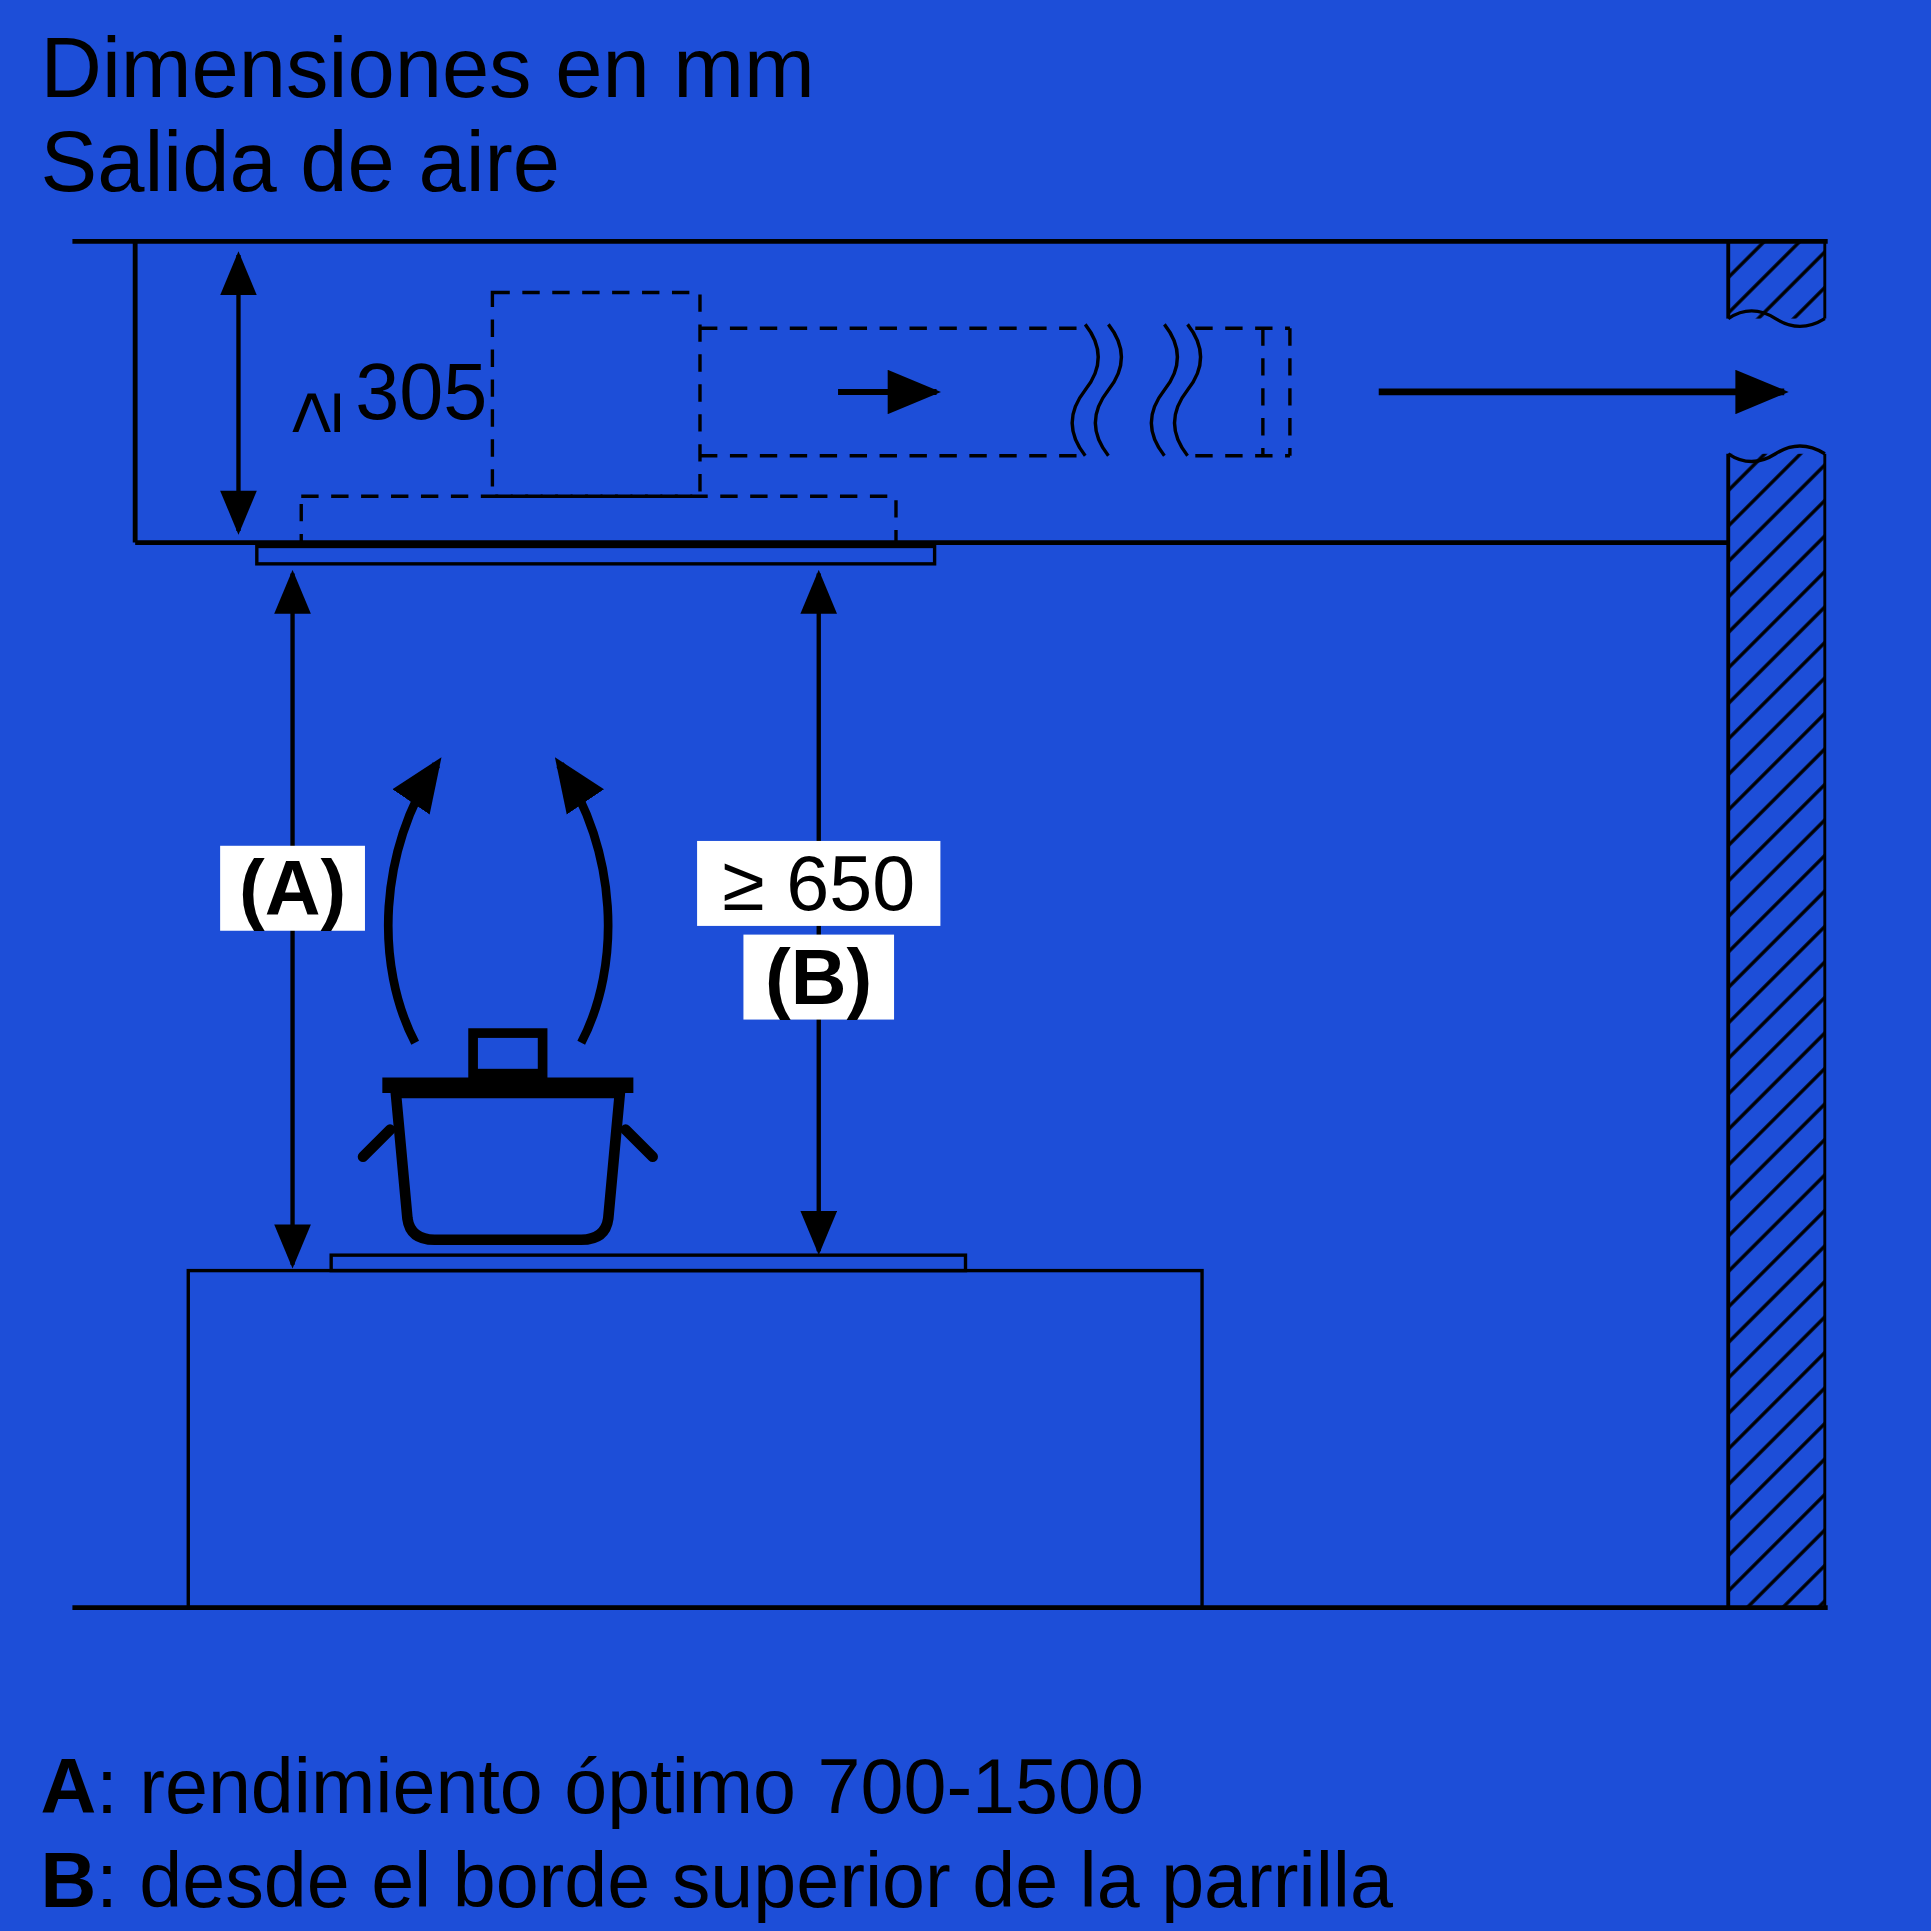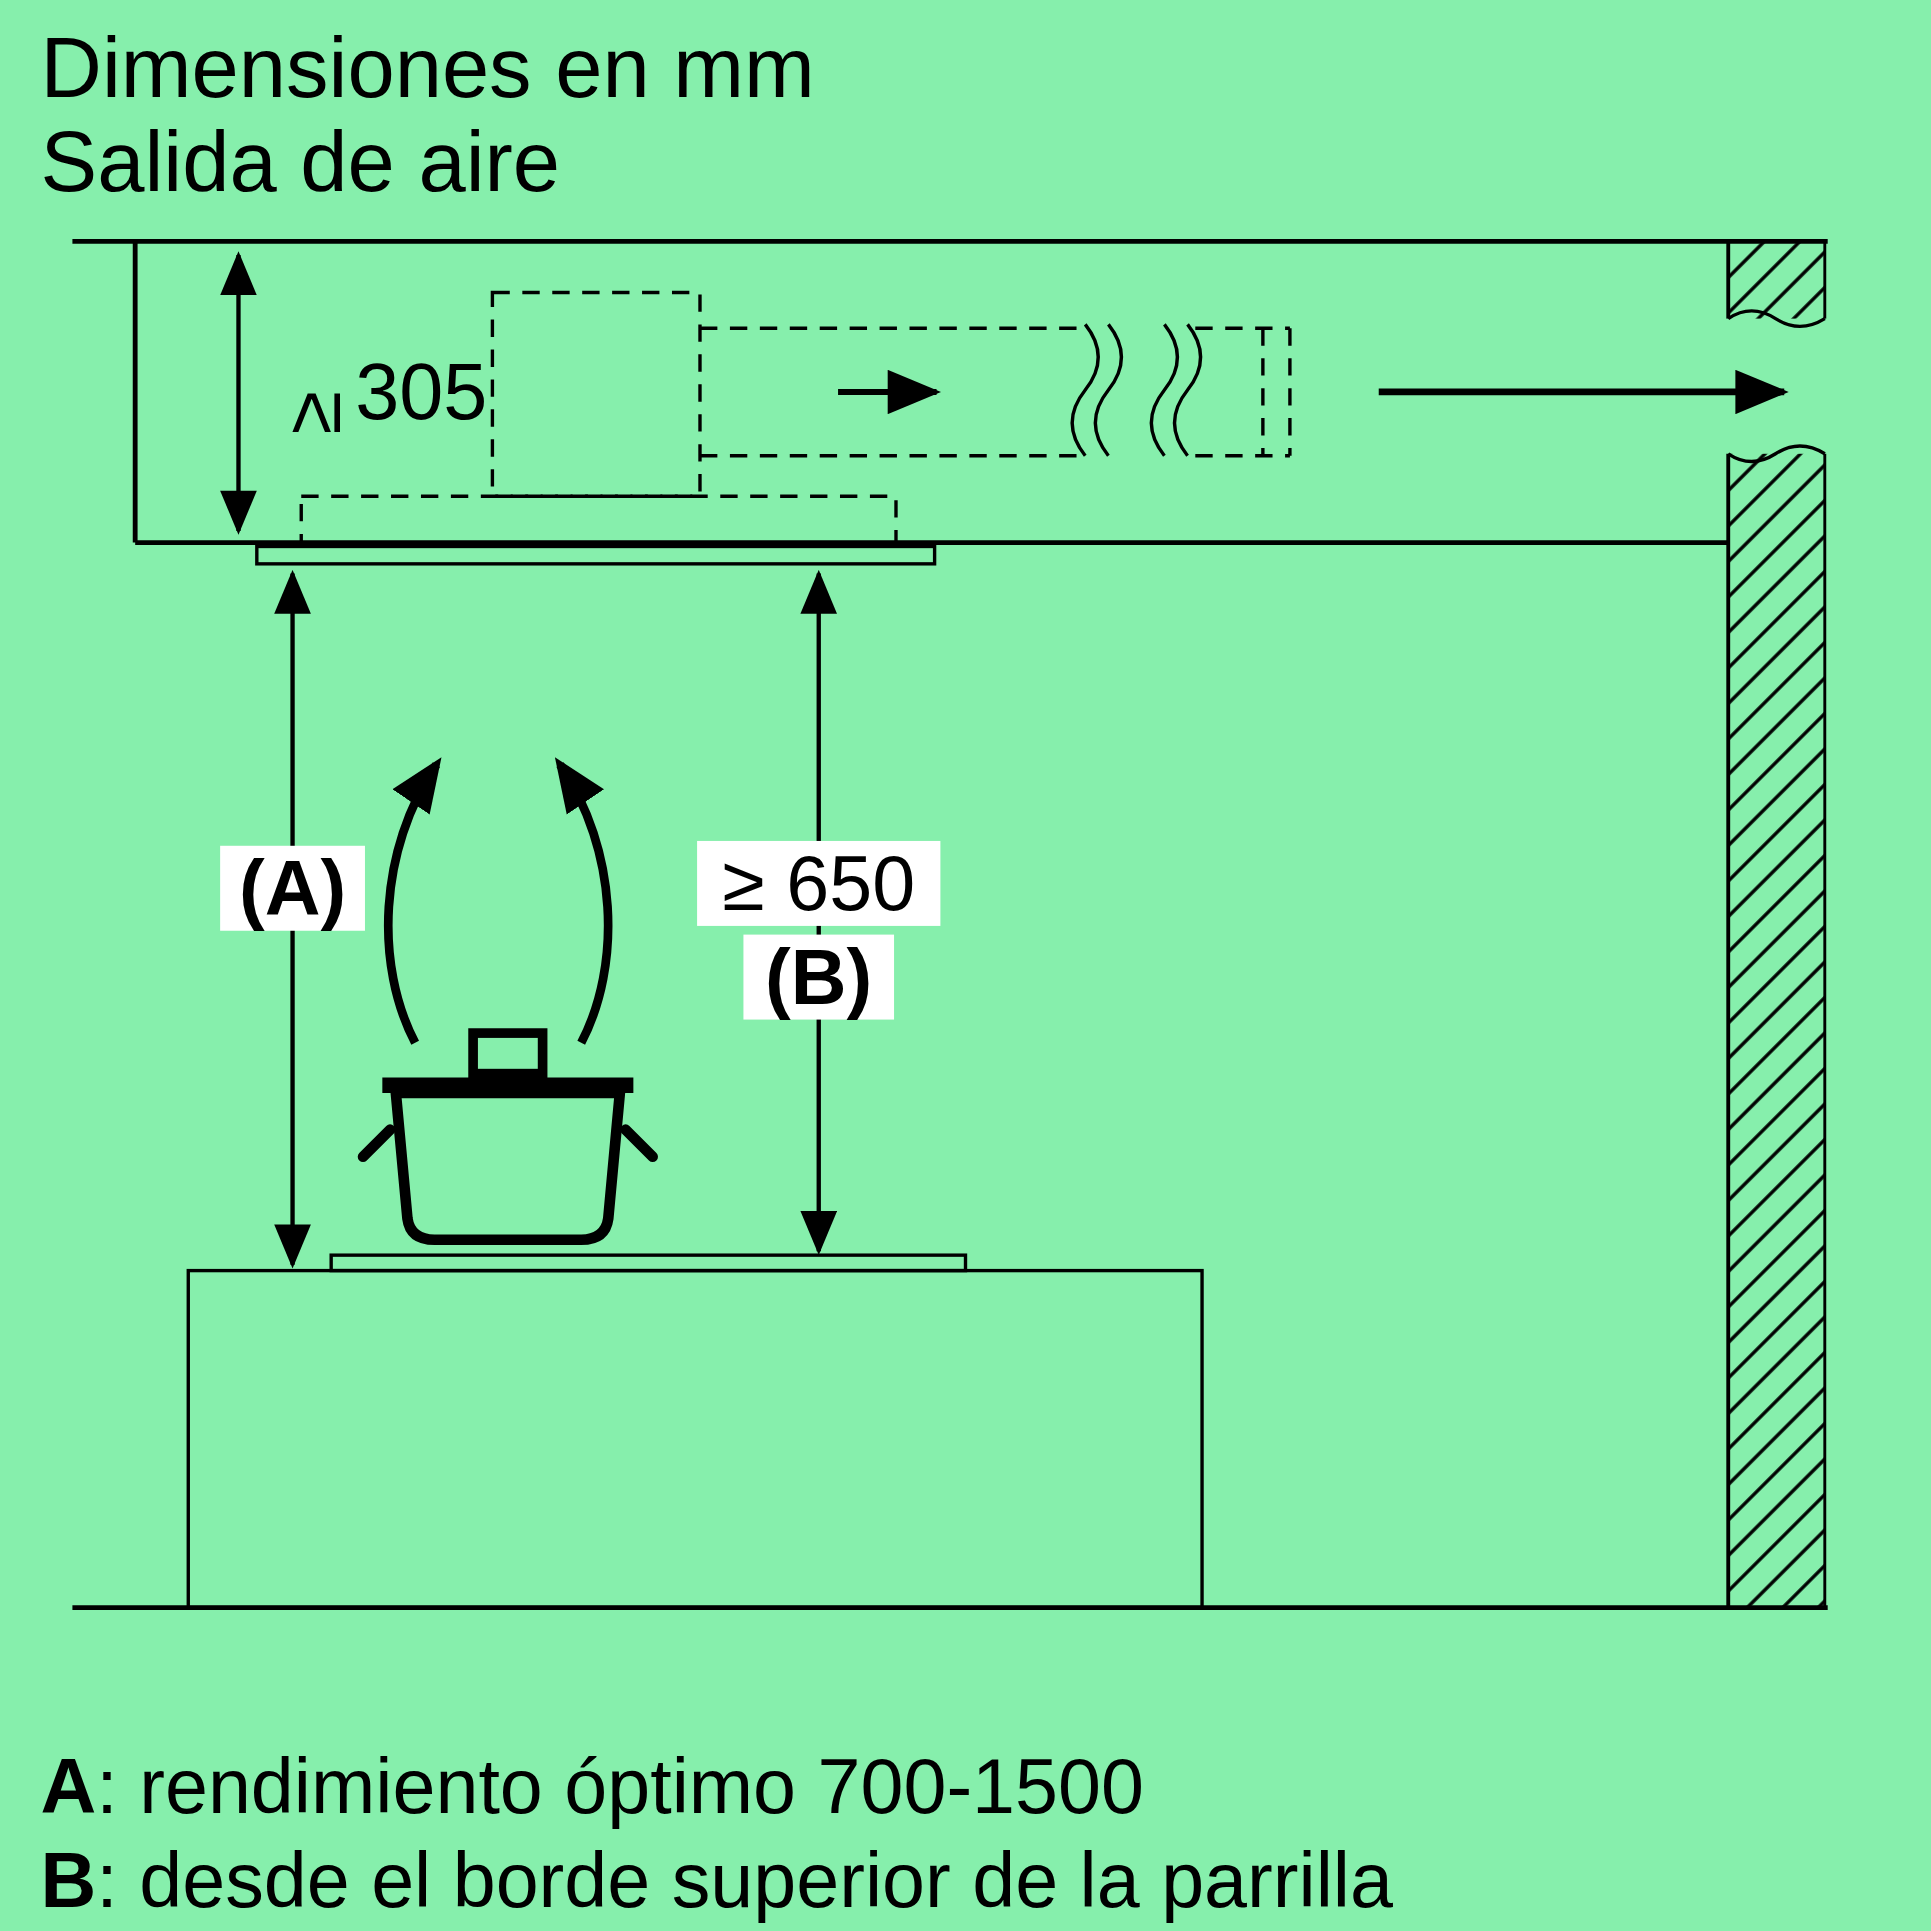--- a/index.html
+++ b/index.html
@@ -1,19 +1,19 @@
 <!DOCTYPE html>
 <html><head>
 <meta charset="utf-8">
 <style>
   html,body{margin:0;padding:0;background:#ffffff;}
   .canvas{
     position:relative;
     width:1931px;height:1931px;
-    background:#86efac;
+    background:#1d4ed8;
     font-family:"Liberation Sans", sans-serif;
   }
   svg{display:block;}
   svg text{fill:#000000;}
   .t-title{font-size:88px;}
   .t-dim{font-size:82px;}
   .t-dimlabel{font-size:80px;font-weight:700;}
   .t-min{font-size:80px;}
   .t-legend{font-size:80px;}
   .b{font-weight:700;}

